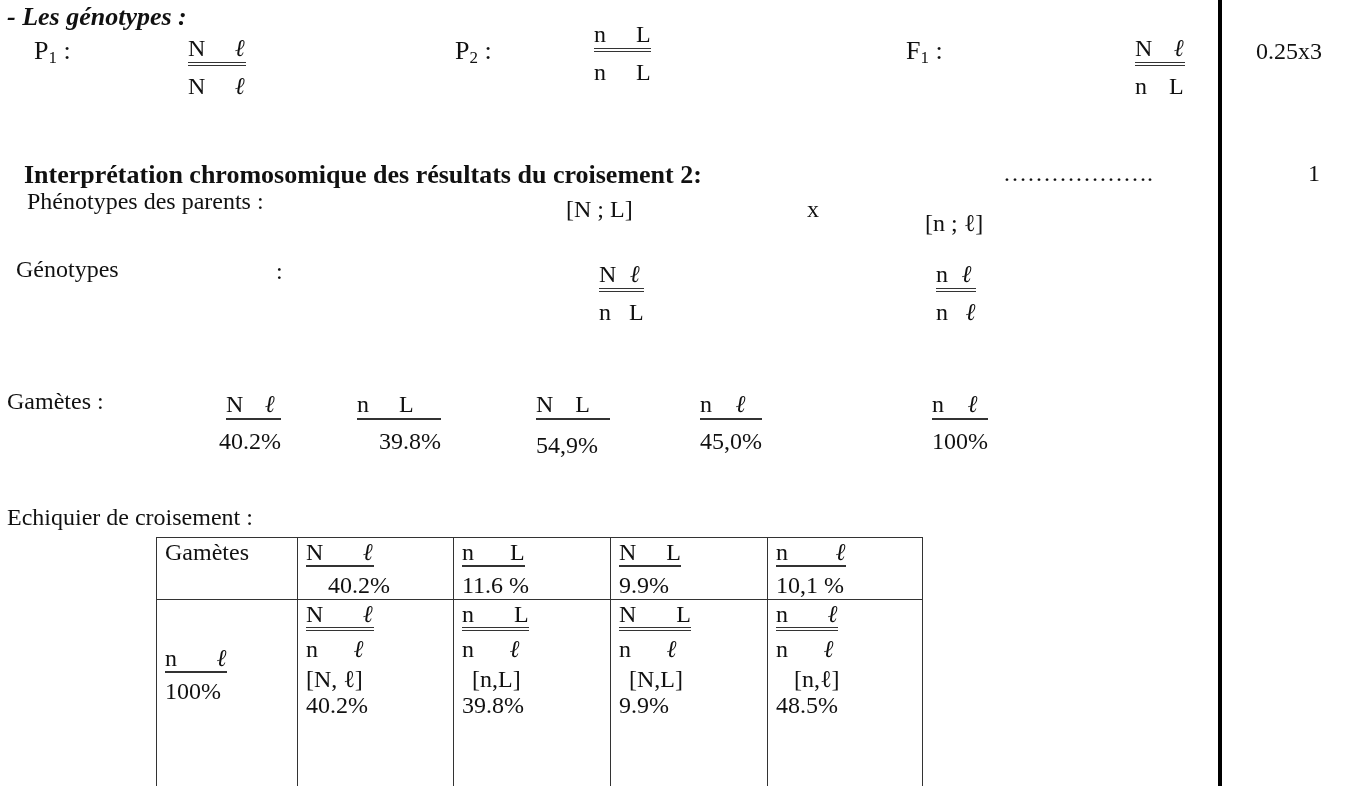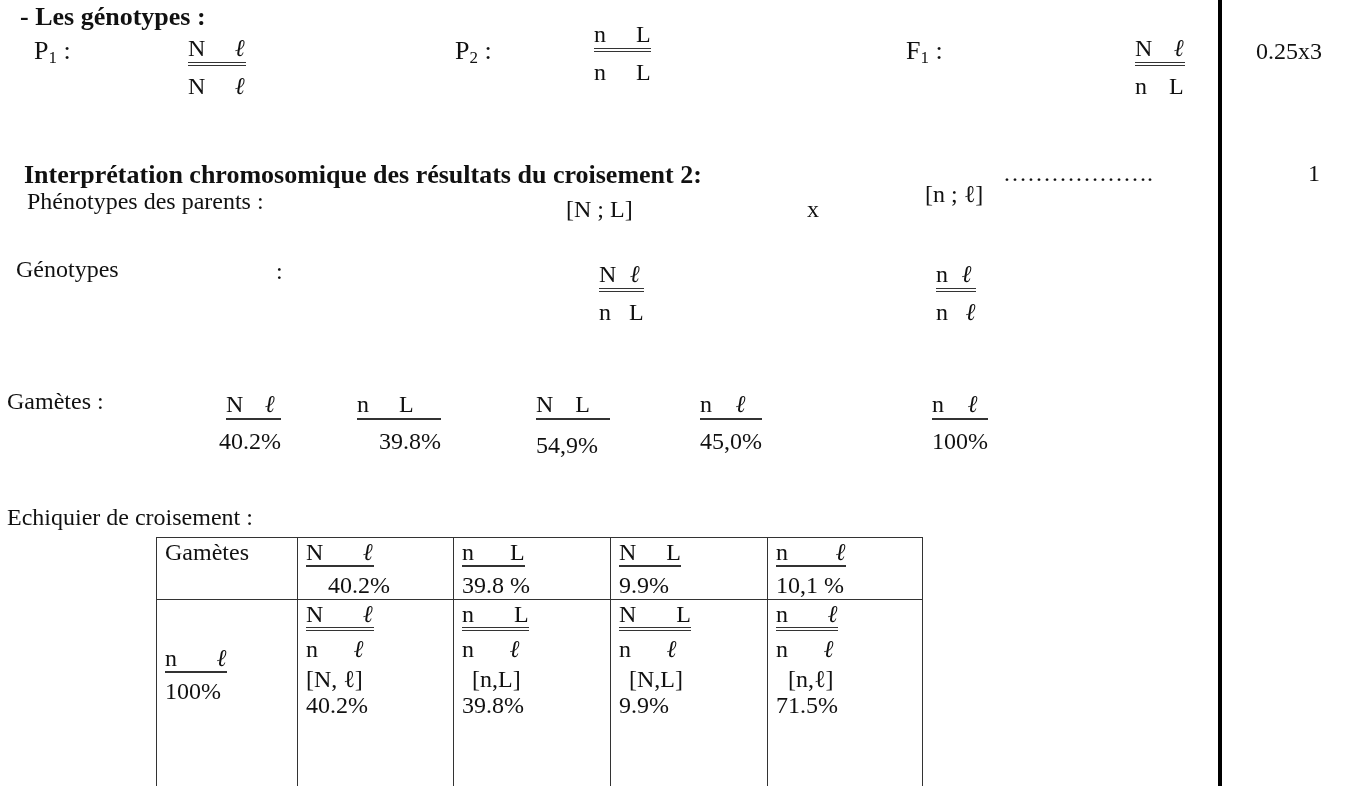--- a/index.html
+++ b/index.html
@@ -39,21 +39,21 @@
     }
     .cell-gam .top { display: inline-block; border-bottom: 2px solid #333; padding-bottom: 1px; }
     .cell-dbl .top { display: inline-block; border-bottom: 4px double #333; padding-bottom: 1px; }
     .line { display: block; margin-top: 6px; }
   </style>
 </head>
 <body>
 
 <div class="vline"></div>
 
-<div class="abs t26 bold" style="left:20px; top:2px;">- Les génotypes :</div>
+<div class="abs t26 bold" style="left:7px; top:2px;font-style:italic;">- Les génotypes :</div>
 
 <div class="abs t26" style="left:34px; top:36px;"><span>P</span><span class="sub">1</span><span> :</span></div>
 <div class="frac" style="left:188px; top:36px;">
   <span class="top"><span class="g">N</span><span class="g ell" style="margin-left:30px;">ℓ</span></span>
   <span class="bot"><span class="g">N</span><span class="g ell" style="margin-left:30px;">ℓ</span></span>
 </div>
 
 <div class="abs t26" style="left:455px; top:36px;"><span>P</span><span class="sub">2</span><span> :</span></div>
 <div class="frac" style="left:594px; top:22px;">
   <span class="top"><span class="g">n</span><span class="g" style="margin-left:30px;">L</span></span>
@@ -68,21 +68,21 @@
 
 <div class="margin-score" style="left:1256px; top:38px;">0.25x3</div>
 
 <div class="abs t26 bold" style="left:24px; top:160px;">Interprétation chromosomique des résultats du croisement 2:</div>
 <div class="abs t24" style="left:1003px; top:160px;">……………….</div>
 <div class="margin-score" style="left:1308px; top:160px;">1</div>
 
 <div class="abs t24" style="left:27px; top:188px;">Phénotypes des parents  :</div>
 <div class="abs t24" style="left:566px; top:196px;">[N ; L]</div>
 <div class="abs t24" style="left:807px; top:196px;">x</div>
-<div class="abs t24" style="left:925px; top:181px;"><span>[n ; ℓ]</span></div>
+<div class="abs t24" style="left:925px; top:210px;"><span>[n ; ℓ]</span></div>
 
 <div class="abs t24" style="left:16px; top:256px;">Génotypes</div>
 <div class="abs t24" style="left:276px; top:258px;">:</div>
 
 <div class="frac" style="left:599px; top:262px;">
   <span class="top"><span class="g">N</span><span class="g ell" style="margin-left:14px;">ℓ</span></span>
   <span class="bot"><span class="g">n</span><span class="g" style="margin-left:18px;">L</span></span>
 </div>
 <div class="frac" style="left:936px; top:262px;">
   <span class="top"><span class="g">n</span><span class="g ell" style="margin-left:14px;">ℓ</span></span>
@@ -117,21 +117,21 @@
 <table class="echi">
   <tbody>
       <tr>
     <td style="width:124px; height:40px;"><span>Gamètes</span></td>
     <td style="width:139px;" class="cell-gam">
       <span class="top"><span>N</span><span class="ell" style="margin-left:40px;">ℓ</span></span>
       <span class="line" style="margin-left:22px;">40.2%</span>
     </td>
     <td style="width:140px;" class="cell-gam">
       <span class="top"><span>n</span><span style="margin-left:36px;">L</span></span>
-      <span class="line">39.8 %</span>
+      <span class="line">11.6 %</span>
     </td>
     <td style="width:140px;" class="cell-gam">
       <span class="top"><span>N</span><span style="margin-left:30px;">L</span></span>
       <span class="line">9.9%</span>
     </td>
     <td style="width:138px;" class="cell-gam">
       <span class="top"><span>n</span><span class="ell" style="margin-left:48px;">ℓ</span></span>
       <span class="line">10,1 %</span>
     </td>
   </tr>
@@ -154,18 +154,18 @@
     </td>
     <td class="cell-dbl">
       <span class="top"><span>N</span><span style="margin-left:40px;">L</span></span>
       <span class="line"><span>n</span><span class="ell" style="margin-left:36px;">ℓ</span></span>
       <span class="line" style="margin-left:10px;">[N,L]</span>
       <span class="line" style="margin-top:2px;">9.9%</span>
     </td>
     <td class="cell-dbl">
       <span class="top"><span>n</span><span class="ell" style="margin-left:40px;">ℓ</span></span>
       <span class="line"><span>n</span><span class="ell" style="margin-left:36px;">ℓ</span></span>
-      <span class="line" style="margin-left:12px;">[n,ℓ]</span>
-      <span class="line" style="margin-top:2px;">71.5%</span>
+      <span class="line" style="margin-left:18px;">[n,ℓ]</span>
+      <span class="line" style="margin-top:2px;">48.5%</span>
     </td>
   </tr>
 </tbody>
   </table>
 
 </body></html>

